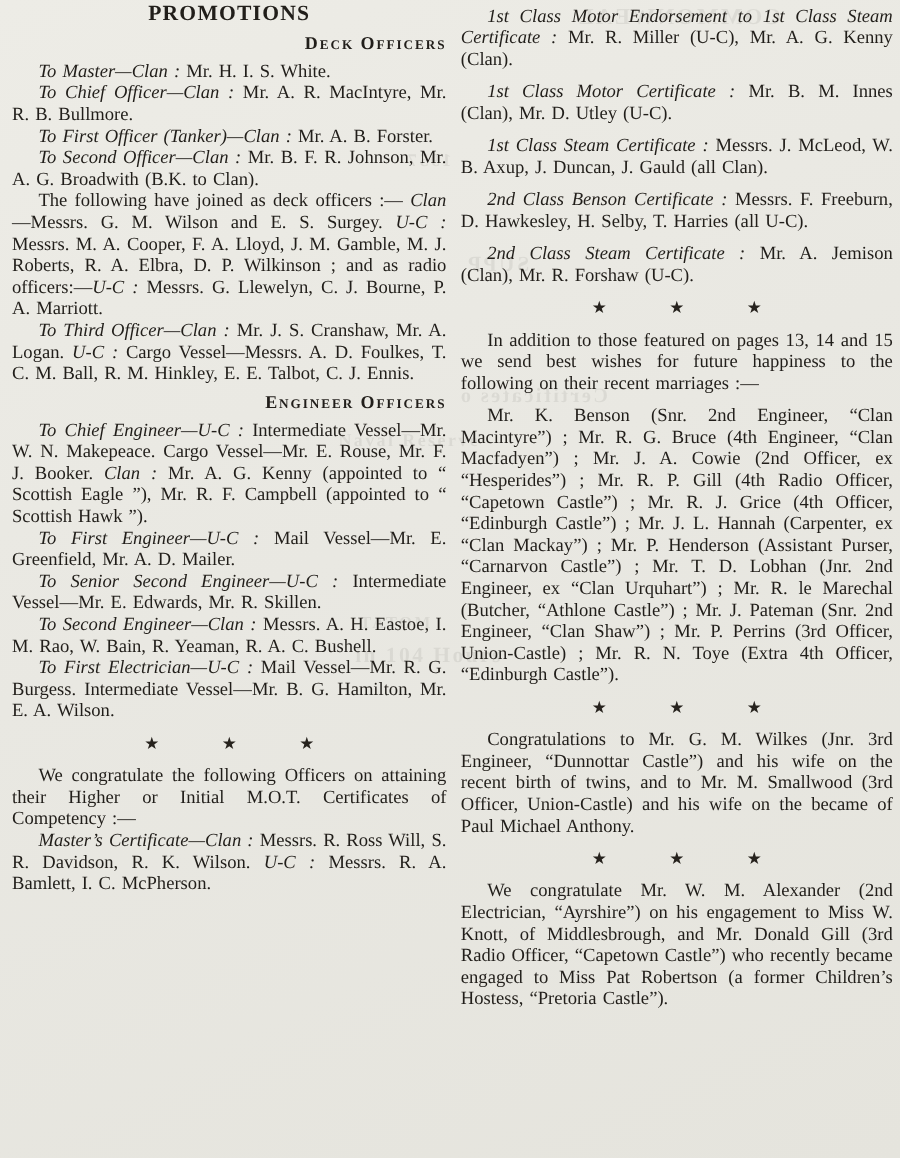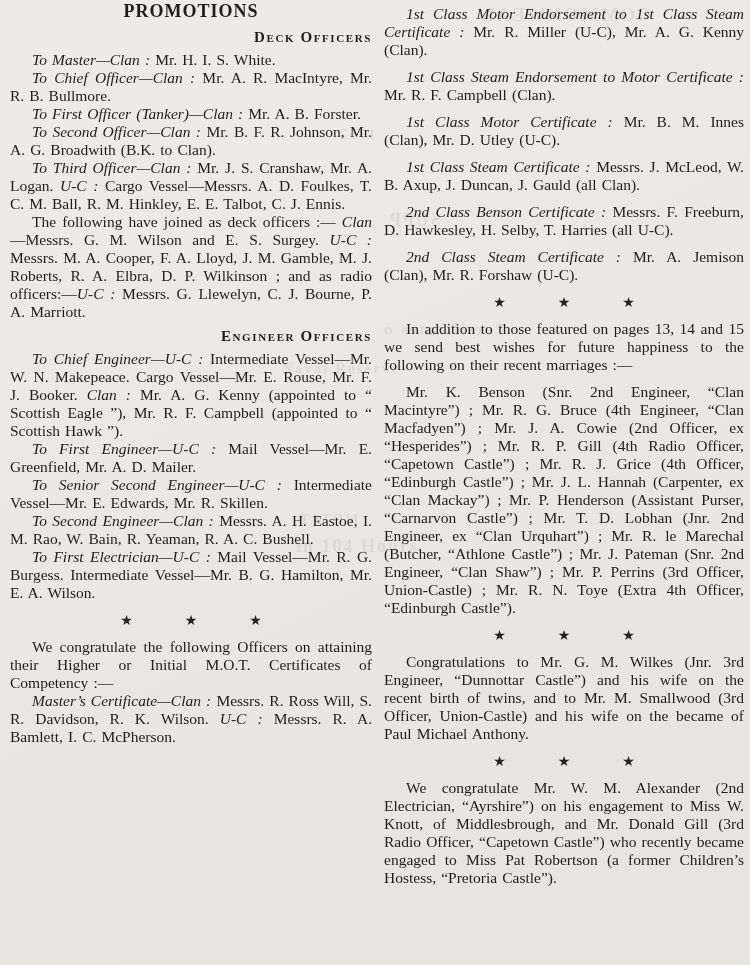--- a/index.html
+++ b/index.html
@@ -51,39 +51,38 @@
       <div class="ghost" style="left: 300px; top: 512px; font-size: 14px;">TATOM</div>
       <div class="ghost" style="left: 296px; top: 536px; font-size: 18px;">in 104 Hours</div>
     </div>
   <div class="col col-left" id="col-left">
       <h2 class="title">PROMOTIONS</h2>
       <h3 class="heading">Deck Officers</h3>
       <p class="para"><i>To Master—Clan :</i><span> Mr. H. I. S. White.</span></p>
       <p class="para"><i>To Chief Officer—Clan :</i><span> Mr. A. R. MacIntyre, Mr. R. B. Bullmore.</span></p>
       <p class="para"><i>To First Officer (Tanker)—Clan :</i><span> Mr. A. B. Forster.</span></p>
       <p class="para"><i>To Second Officer—Clan :</i><span> Mr. B. F. R. Johnson, Mr. A. G. Broadwith (B.K. to Clan).</span></p>
+      <p class="para"><span>The following have joined as deck officers :— </span><i>Clan</i><span>—Messrs. G. M. Wilson and E. S. Surgey. </span><i>U-C :</i><span> Messrs. M. A. Cooper, F. A. Lloyd, J. M. Gamble, M. J. Roberts, R. A. Elbra, D. P. Wilkinson ; and as radio officers:—</span><i>U-C :</i><span> Messrs. G. Llewelyn, C. J. Bourne, P. A. Marriott.</span></p>
       <p class="para"><i>To Third Officer—Clan :</i><span> Mr. J. S. Cranshaw, Mr. A. Logan. </span><i>U-C :</i><span> Cargo Vessel—Messrs. A. D. Foulkes, T. C. M. Ball, R. M. Hinkley, E. E. Talbot, C. J. Ennis.</span></p>
-      <p class="para"><span>The following have joined as deck officers :— </span><i>Clan</i><span>—Messrs. G. M. Wilson and E. S. Surgey. </span><i>U-C :</i><span> Messrs. M. A. Cooper, F. A. Lloyd, J. M. Gamble, M. J. Roberts, R. A. Elbra, D. P. Wilkinson ; and as radio officers:—</span><i>U-C :</i><span> Messrs. G. Llewelyn, C. J. Bourne, P. A. Marriott.</span></p>
       <h3 class="heading">Engineer Officers</h3>
       <p class="para"><i>To Chief Engineer—U-C :</i><span> Intermediate Vessel—Mr. W. N. Makepeace.  Cargo Vessel—Mr. E. Rouse, Mr. F. J. Booker. </span><i>Clan :</i><span> Mr. A. G. Kenny (appointed to “ Scottish Eagle ”), Mr. R. F. Campbell (appointed to “ Scottish Hawk ”).</span></p>
       <p class="para"><i>To First Engineer—U-C :</i><span> Mail Vessel—Mr. E. Greenfield, Mr. A. D. Mailer.</span></p>
       <p class="para"><i>To Senior Second Engineer—U-C :</i><span> Intermediate Vessel—Mr. E. Edwards, Mr. R. Skillen.</span></p>
       <p class="para"><i>To Second Engineer—Clan :</i><span> Messrs. A. H. Eastoe, I. M. Rao, W. Bain, R. Yeaman, R. A. C. Bushell.</span></p>
       <p class="para"><i>To First Electrician—U-C :</i><span> Mail Vessel—Mr. R. G. Burgess.  Intermediate Vessel—Mr. B. G. Hamilton, Mr. E. A. Wilson.</span></p>
       <div class="stars">
         <span>★</span>
         <span>★</span>
         <span>★</span>
       </div>
       <p class="para"><span>We congratulate the following Officers on attaining their Higher or Initial M.O.T. Certificates of Competency :—</span></p>
       <p class="para"><i>Master’s Certificate—Clan :</i><span> Messrs. R. Ross Will, S. R. Davidson, R. K. Wilson. </span><i>U-C :</i><span> Messrs. R. A. Bamlett, I. C. McPherson.</span></p>
     </div>
   <div class="col col-right" id="col-right">
       <p class="para"><i>1st Class Motor Endorsement to 1st Class Steam Certificate :</i><span> Mr. R. Miller (U-C), Mr. A. G. Kenny (Clan).</span></p>
-      <p class="para"><i>1st Class Steam Endorsement to Motor Certificate :</i><span> Mr. R. F. Campbell (Clan).</span></p>
       <p class="para"><i>1st Class Motor Certificate :</i><span> Mr. B. M. Innes (Clan), Mr. D. Utley (U-C).</span></p>
       <p class="para"><i>1st Class Steam Certificate :</i><span> Messrs. J. McLeod, W. B. Axup, J. Duncan, J. Gauld (all Clan).</span></p>
       <p class="para"><i>2nd Class Benson Certificate :</i><span> Messrs. F. Freeburn, D. Hawkesley, H. Selby, T. Harries (all U-C).</span></p>
       <p class="para"><i>2nd Class Steam Certificate :</i><span> Mr. A. Jemison (Clan), Mr. R. Forshaw (U-C).</span></p>
       <div class="stars">
         <span>★</span>
         <span>★</span>
         <span>★</span>
       </div>
       <p class="para"><span>In addition to those featured on pages 13, 14 and 15 we send best wishes for future happiness to the following on their recent marriages :—</span></p>

